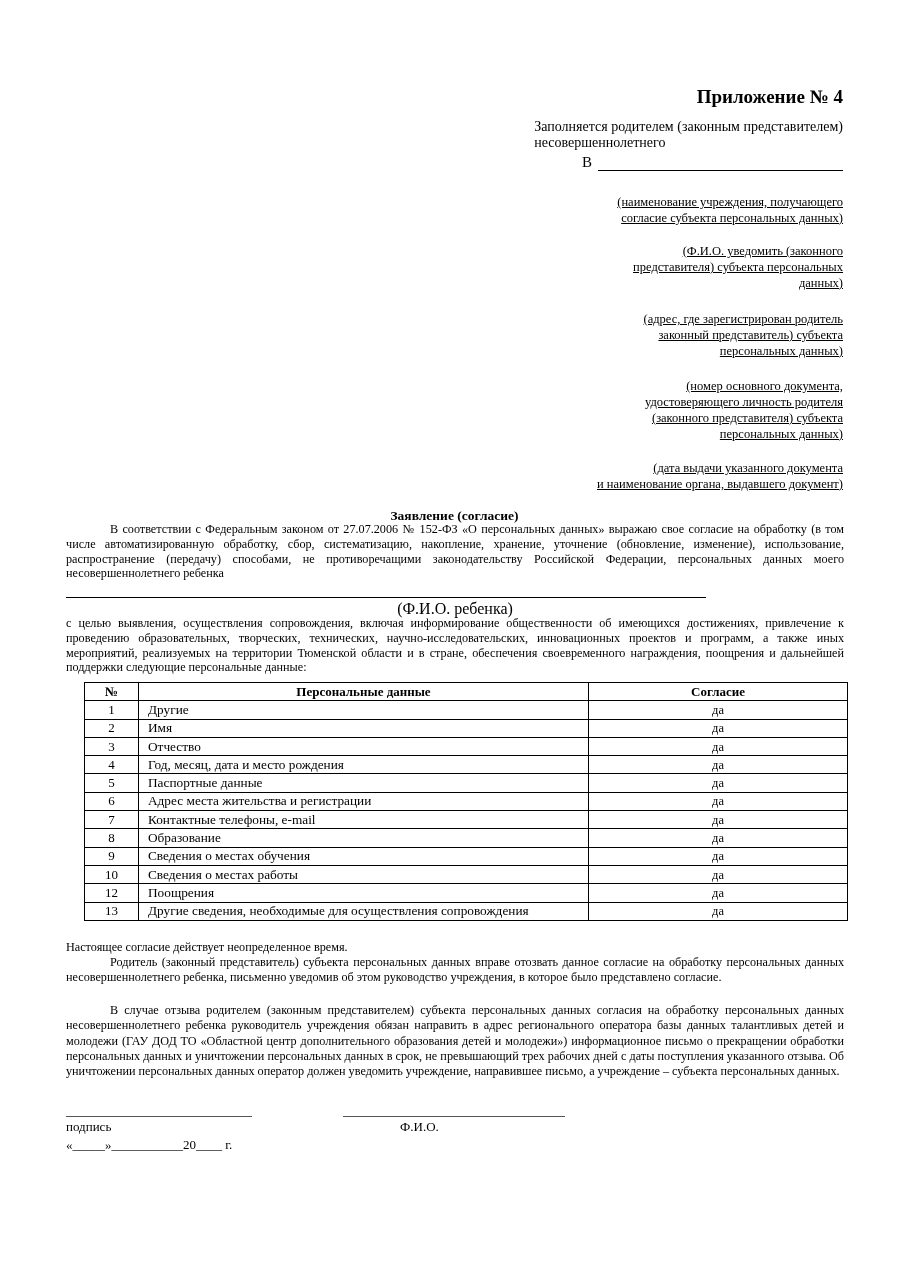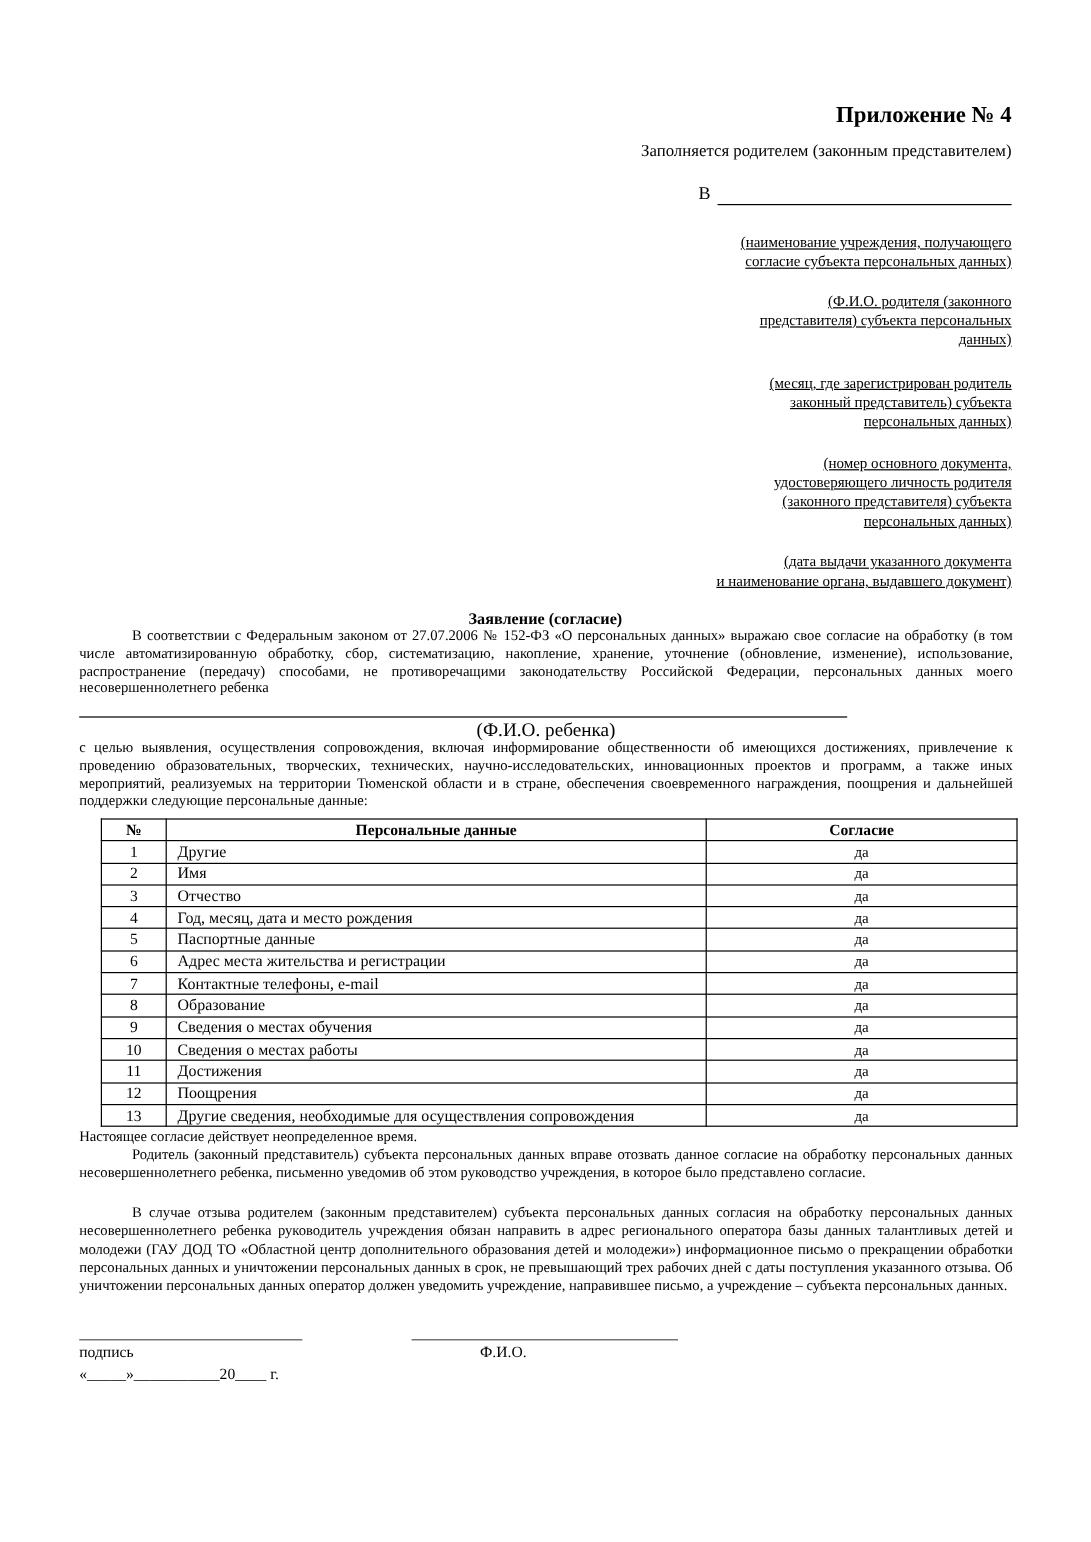--- a/index.html
+++ b/index.html
@@ -24,38 +24,39 @@
   table.pd td.agree { text-align: center; font-size: 12.5px; }
   .sig-line { border-top: 1px solid #555; }
   .sig-text { font-size: 13px; }
 </style>
 </head>
 <body>
 
 <div class="abs appendix-title">Приложение № 4</div>
 <div class="abs filler">
   <div>Заполняется родителем (законным представителем)</div>
+  <div>несовершеннолетнего</div>
 </div>
 <div class="abs to-line">
   <span>В</span>
   <span class="blank"></span>
 </div>
 
 <div id="captions">
     <div class="abs caption" style="top: 194px;">
       <div>(наименование учреждения, получающего</div>
       <div>согласие субъекта персональных данных)</div>
     </div>
     <div class="abs caption" style="top: 243px;">
-      <div>(Ф.И.О. родителя (законного</div>
+      <div>(Ф.И.О. уведомить (законного</div>
       <div>представителя) субъекта персональных</div>
       <div>данных)</div>
     </div>
     <div class="abs caption" style="top: 311px;">
-      <div>(месяц, где зарегистрирован родитель</div>
+      <div>(адрес, где зарегистрирован родитель</div>
       <div>законный представитель) субъекта</div>
       <div>персональных данных)</div>
     </div>
     <div class="abs caption" style="top: 378px;">
       <div>(номер основного документа,</div>
       <div>удостоверяющего личность родителя</div>
       <div>(законного представителя) субъекта</div>
       <div>персональных данных)</div>
     </div>
     <div class="abs caption" style="top: 460px;">
@@ -123,25 +124,20 @@
         <td class="num">9</td>
         <td class="name">Сведения о местах обучения</td>
         <td class="agree">да</td>
       </tr>
       <tr>
         <td class="num">10</td>
         <td class="name">Сведения о местах работы</td>
         <td class="agree">да</td>
       </tr>
       <tr>
-        <td class="num">11</td>
-        <td class="name">Достижения</td>
-        <td class="agree">да</td>
-      </tr>
-      <tr>
         <td class="num">12</td>
         <td class="name">Поощрения</td>
         <td class="agree">да</td>
       </tr>
       <tr>
         <td class="num">13</td>
         <td class="name">Другие сведения, необходимые для осуществления сопровождения</td>
         <td class="agree">да</td>
       </tr>
     </tbody>

